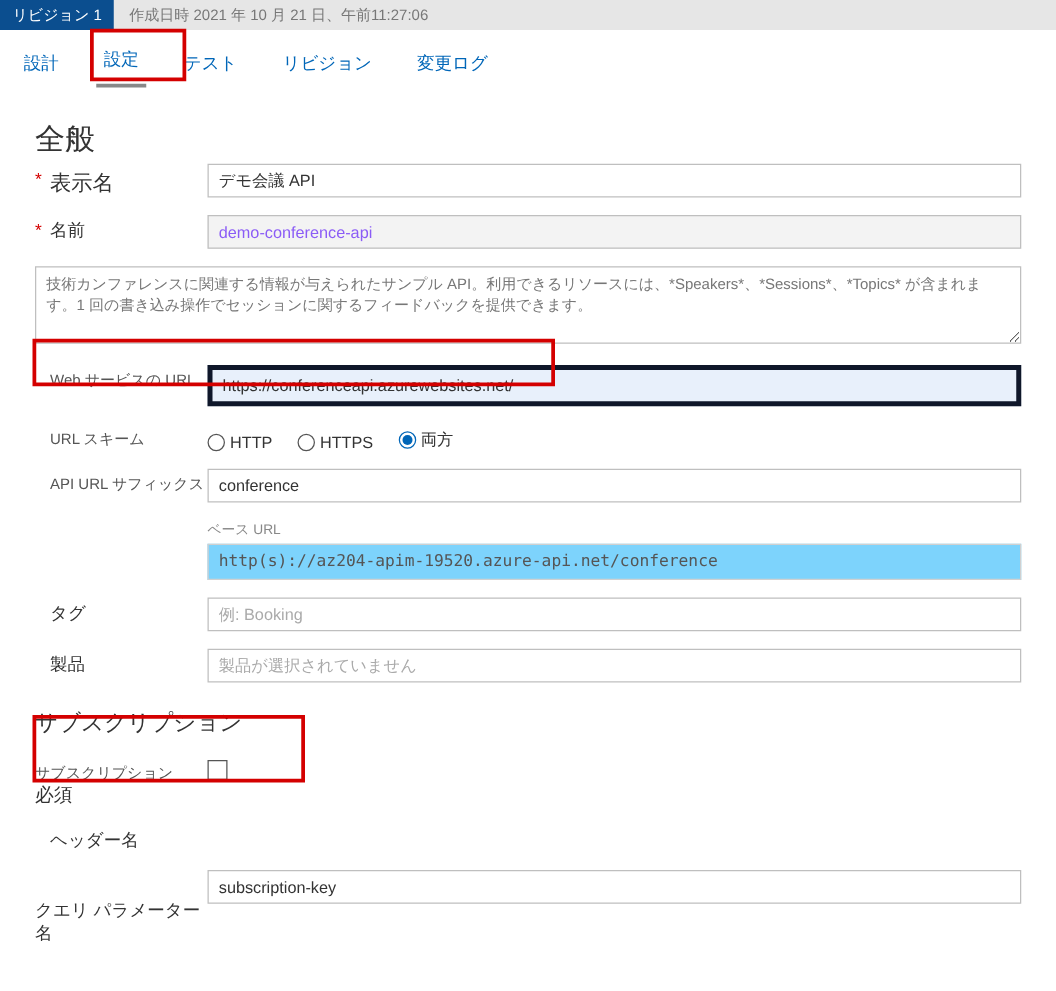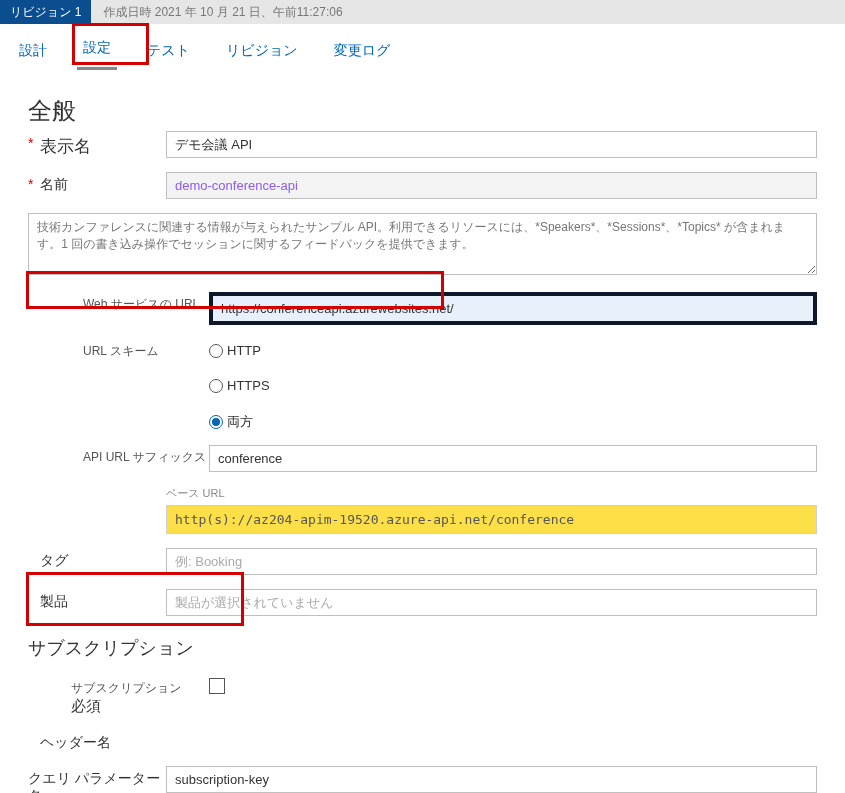--- a/index.html
+++ b/index.html
@@ -70,21 +70,21 @@
     margin-bottom: 14px;
     align-items: flex-start;
   }
   .label-col {
     width: 138px;
     padding-top: 4px;
     font-size: 14px;
     color: #333;
     display: flex;
   }
-  .label-col.small { font-size: 12px; color: #555; margin-left: 43px; }
+  .label-col.small { font-size: 12px; color: #555; }
   .req {
     color: #d40000;
     width: 12px;
     font-size: 14px;
   }
   .field-col {
     flex: 1;
   }
   input[type=text], textarea {
     width: 100%;
@@ -114,23 +114,22 @@
     font-weight: 300;
     color: #888;
     padding: 2px 8px;
     border: 1px solid #bfbfbf;
     width: 100%;
     font-family: inherit;
   }
   .radio-group {
     display: flex;
     gap: 20px;
-    align-items: flex-start;
+    align-items: flex-end;
     padding-top: 4px;
-    flex-direction: column;
   }
   .radio {
     display: flex;
     align-items: center;
     gap: 4px;
     font-size: 13px;
     color: #333;
   }
   .radio-circle {
     width: 14px; height: 14px;
@@ -147,21 +146,21 @@
     width: 8px; height: 8px;
     background: #0066b8;
     border-radius: 50%;
   }
   .sublabel {
     font-size: 11px;
     color: #888;
     margin-bottom: 4px;
   }
   .base-url {
-    background: #fde047;
+    background: #7dd3fc;
     border: 1px solid #d0d0d0;
     padding: 6px 8px;
     font-family: Consolas, monospace;
     font-size: 13px;
     color: #555;
   }
   .checkbox-box {
     width: 16px; height: 16px;
     border: 1px solid #555;
     display: inline-block;
@@ -312,21 +311,21 @@
   <div class="highlight-box-red" style="left:26px; top:572px; width:218px; height:54px;"></div>
 
   <div class="form-row">
     <div class="label-col">
           <span class="req"></span>
           <span>ヘッダー名</span>
         </div>
   </div>
 
   <div class="form-row">
-    <div class="label-col" style="display:block;">
+    <div class="label-col" style="display:block;margin-top:20px;">
       <span class="req"></span>
       <span>クエリ パラメーター</span>
       <div>名</div>
     </div>
     <div class="field-col">
       <input type="text" value="subscription-key" style="">
     </div>
   </div>
 
 </div>

